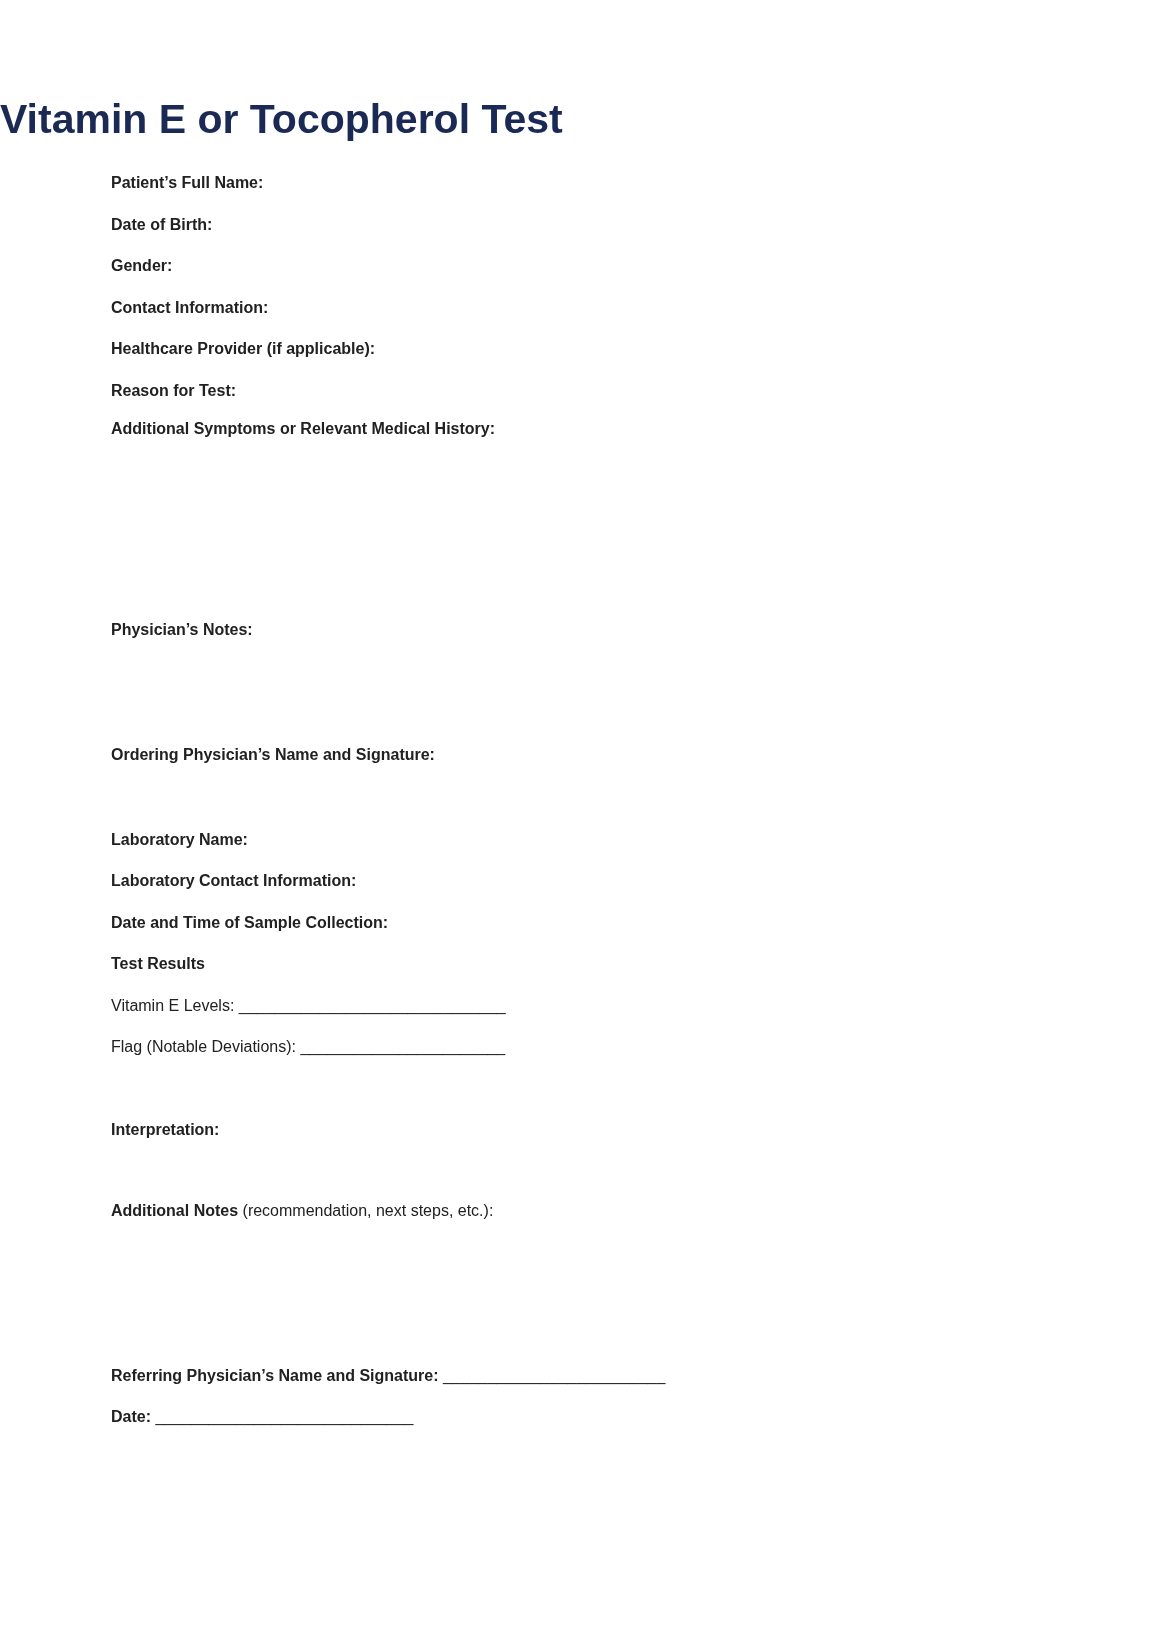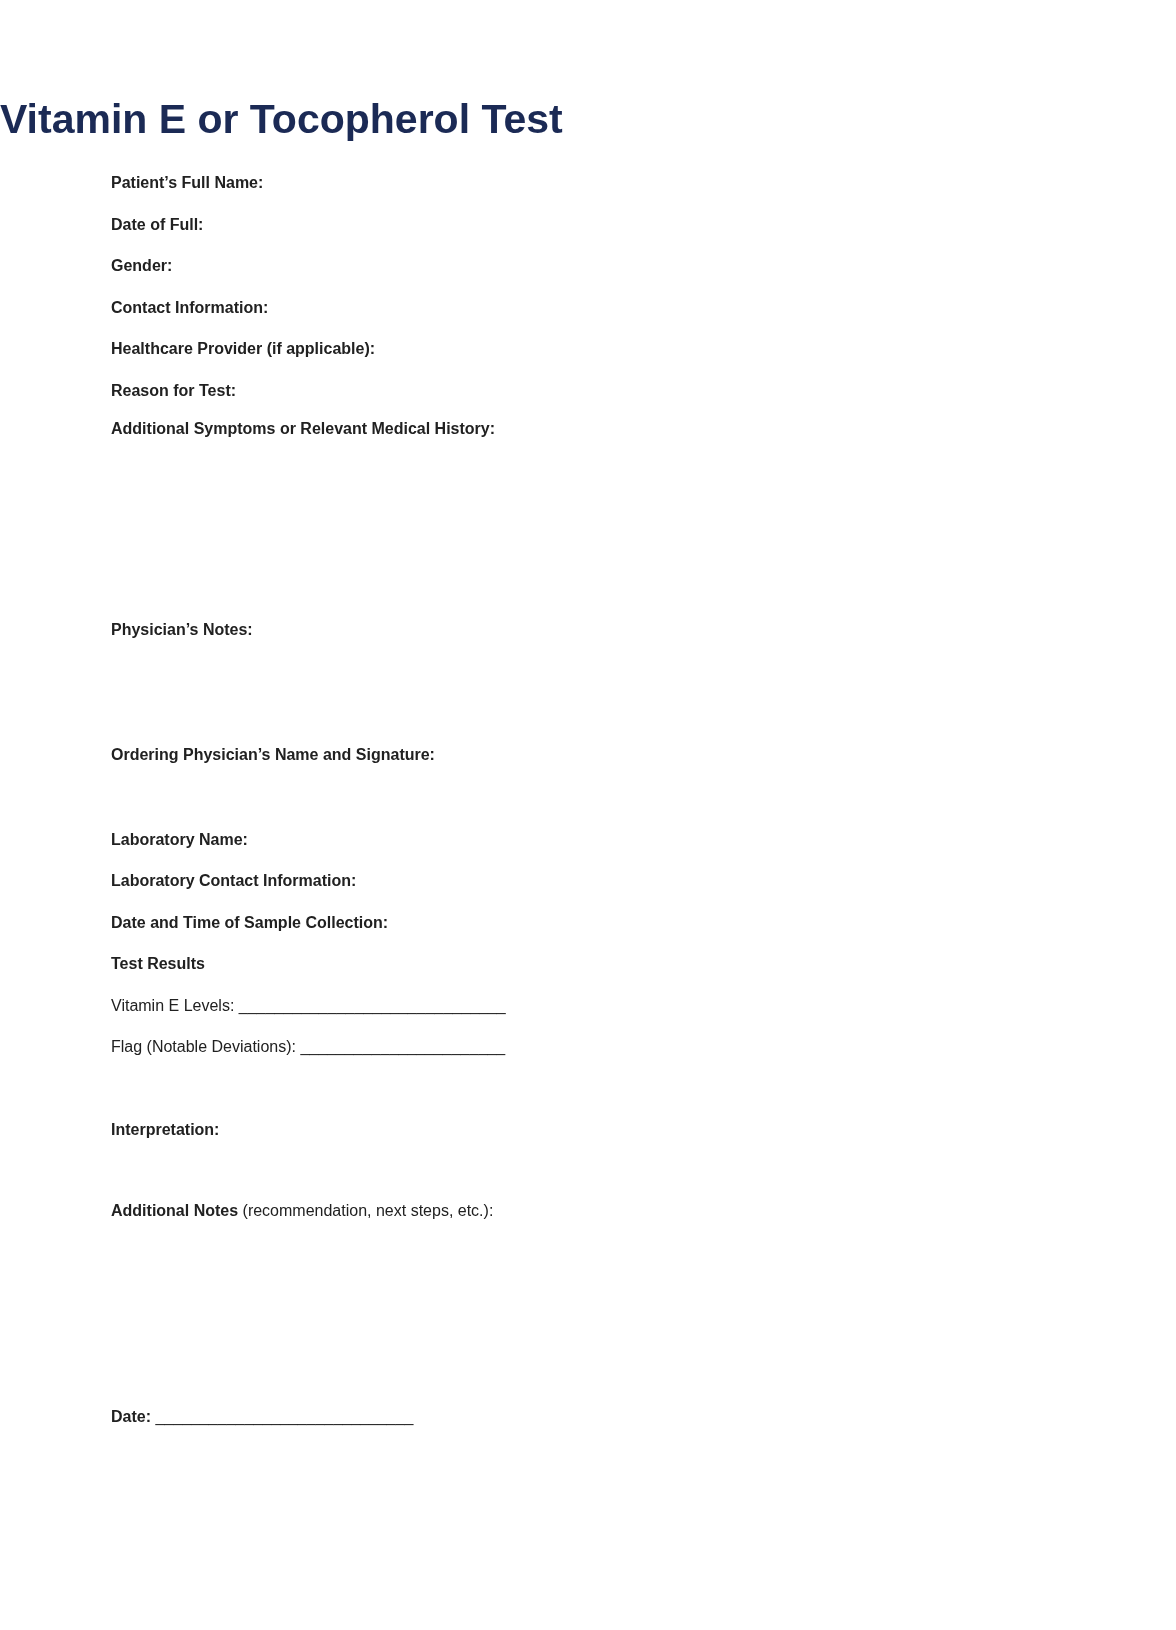--- a/index.html
+++ b/index.html
@@ -42,21 +42,21 @@
 </style>
 </head>
 <body>
 
 <div class="page">
 
   <h1 class="doc-title">Vitamin E or Tocopherol Test</h1>
 
   <div class="row" style="top:170px"><span class="b">Patient’s Full Name:</span><span class="rg"></span><span class="ln"></span></div>
 
-  <div class="row" style="top:212px"><span class="b">Date of Full:</span><span class="rg"></span><span class="ln"></span></div>
+  <div class="row" style="top:212px"><span class="b">Date of Birth:</span><span class="rg"></span><span class="ln"></span></div>
 
   <div class="row" style="top:253px"><span class="b">Gender:</span><span class="rg"></span><span class="ln"></span></div>
 
   <div class="row" style="top:295px"><span class="b">Contact Information:</span><span class="rg"></span><span class="ln"></span></div>
 
   <div class="row" style="top:336px"><span class="b">Healthcare Provider (if applicable):</span><span class="rg"></span><span class="ln"></span></div>
 
   <div class="row" style="top:378px"><span class="b">Reason for Test:</span><span class="rg"></span><span class="ln"></span></div>
 
   <div class="row" style="top:416px"><span class="b">Additional Symptoms or Relevant Medical History:</span><span class="rg"></span><span class="ln"></span></div>
@@ -76,16 +76,17 @@
 
   <div class="row" style="top:993px"><span class="b"></span><span class="rg">Vitamin E Levels: </span><span class="ln">______________________________</span></div>
 
   <div class="row" style="top:1034px"><span class="b"></span><span class="rg">Flag (Notable Deviations): </span><span class="ln">_______________________</span></div>
 
 
   <div class="row" style="top:1117px"><span class="b">Interpretation:</span><span class="rg"></span><span class="ln"></span></div>
 
   <div class="row" style="top:1198px"><span class="b">Additional Notes</span><span class="rg"> (recommendation, next steps, etc.):</span><span class="ln"></span></div>
 
+  <div class="row" style="top:1363px"><span class="b">Referring Physician’s Name and Signature: </span><span class="rg"></span><span class="ln">_________________________</span></div>
 
   <div class="row" style="top:1404px"><span class="b">Date: </span><span class="rg"></span><span class="ln">_____________________________</span></div>
 
 </div>
 
 </body></html>

